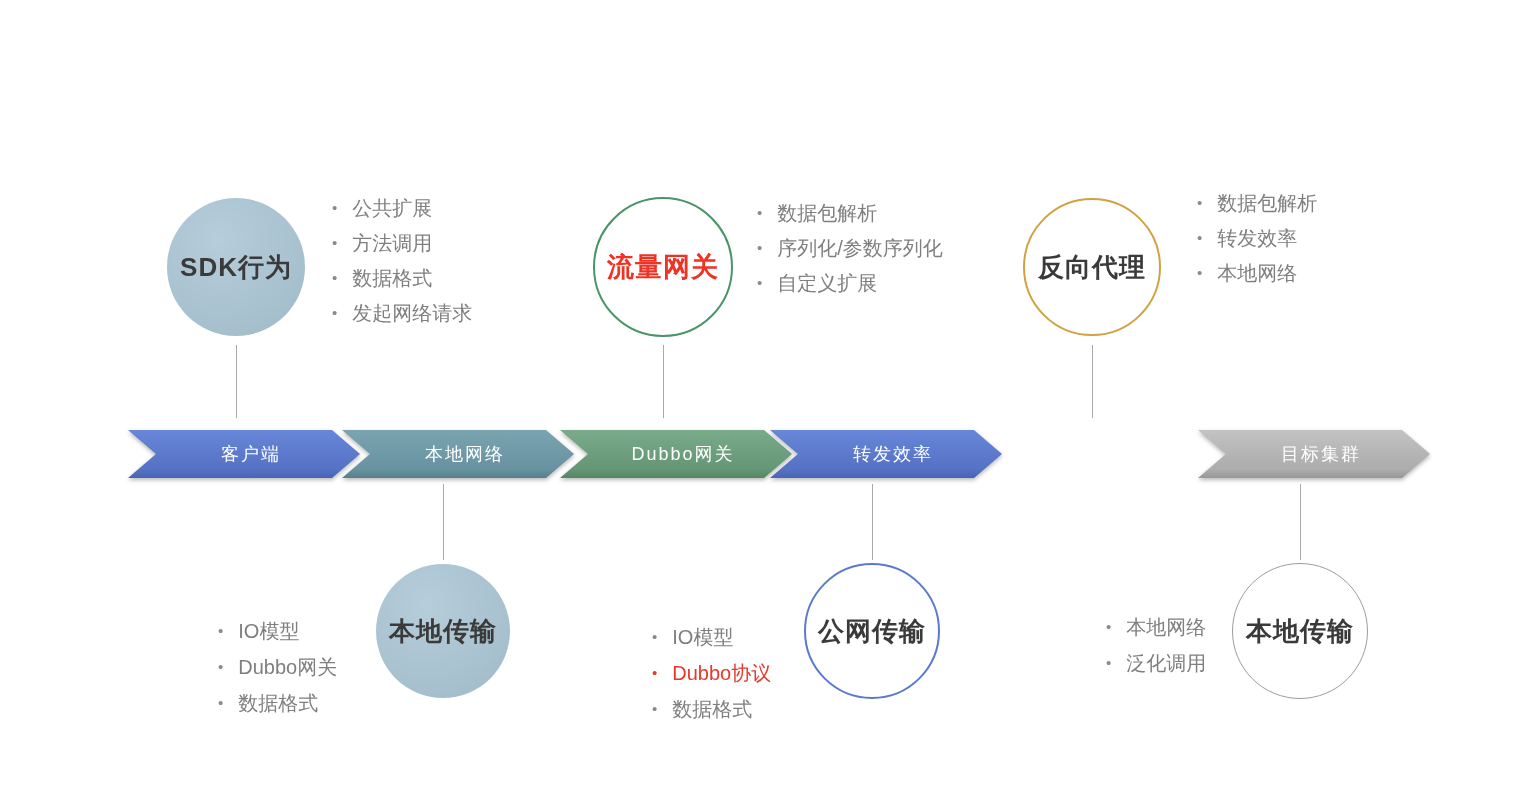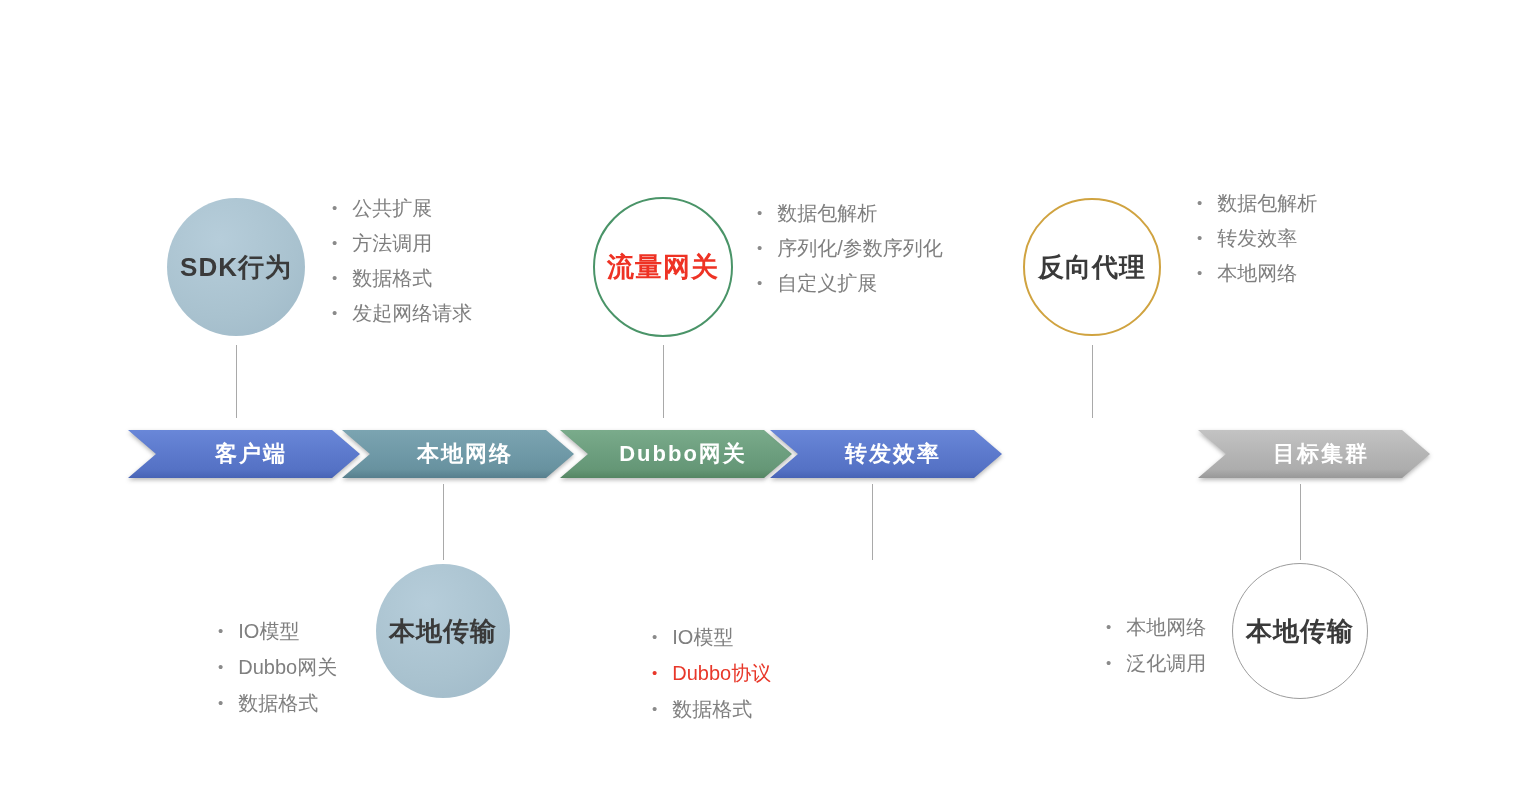--- a/index.html
+++ b/index.html
@@ -30,21 +30,21 @@
 
   
   .step{position:absolute;top:430px;width:232px;height:48px;
         filter:drop-shadow(0 2px 2px rgba(90,90,90,0.45));}
   .chev{
     width:232px;height:48px;
     clip-path:polygon(0 0,204px 0,232px 24px,204px 48px,0 48px,28px 24px);
     display:flex;align-items:center;justify-content:center;
     padding-left:14px;box-sizing:border-box;
   }
-  .chev .step-label{color:#ffffff;font-weight:700;font-size:22px;letter-spacing:2px;white-space:nowrap;}
+  .chev .step-label{color:#ffffff;font-weight:400;font-size:18px;letter-spacing:2px;white-space:nowrap;}
   .chev-blue {background:linear-gradient(180deg,#6987d8 0%,#5b78cb 55%,#5572c5 82%,#4763b5 100%);}
   .chev-teal {background:linear-gradient(180deg,#7ba4b1 0%,#6e98a6 55%,#68929f 82%,#577f8d 100%);}
   .chev-green{background:linear-gradient(180deg,#7aab8b 0%,#6b9d7d 55%,#659776 82%,#548663 100%);}
   .chev-teal2{background:linear-gradient(180deg,#74a1ad 0%,#65929f 55%,#5f8c99 82%,#4f7b88 100%);}
   .chev-gray {background:linear-gradient(180deg,#c3c3c3 0%,#b3b3b3 55%,#adadad 82%,#989898 100%);}
 
   
   .bullets{position:absolute;list-style:none;margin:0;padding:0;}
   .bullets li{
     display:flex;align-items:baseline;
@@ -153,20 +153,23 @@
   </div>
 
   <div class="connector" style="left:443px;top:484px;height:76px;"></div>
   <div class="connector" style="left:872px;top:484px;height:76px;"></div>
   <div class="connector" style="left:1300px;top:484px;height:76px;"></div>
 
   <div class="node node-filled" style="left:376px;top:564px;width:134px;height:134px;">
     <span class="node-label" style="font-size:26px;">本地传输</span>
   </div>
 
+  <div class="node node-blue-outline" style="left:804px;top:563px;width:136px;height:136px;">
+    <span class="node-label" style="font-size:26px;">公网传输</span>
+  </div>
 
   <div class="node node-gray-outline" style="left:1232px;top:563px;width:136px;height:136px;">
     <span class="node-label" style="font-size:26px;">本地传输</span>
   </div>
 
   <ul class="bullets pitch35" style="left:218px;top:620px;">
     <li>
         <span class="dot">•</span>
         <span>IO模型</span>
       </li>

